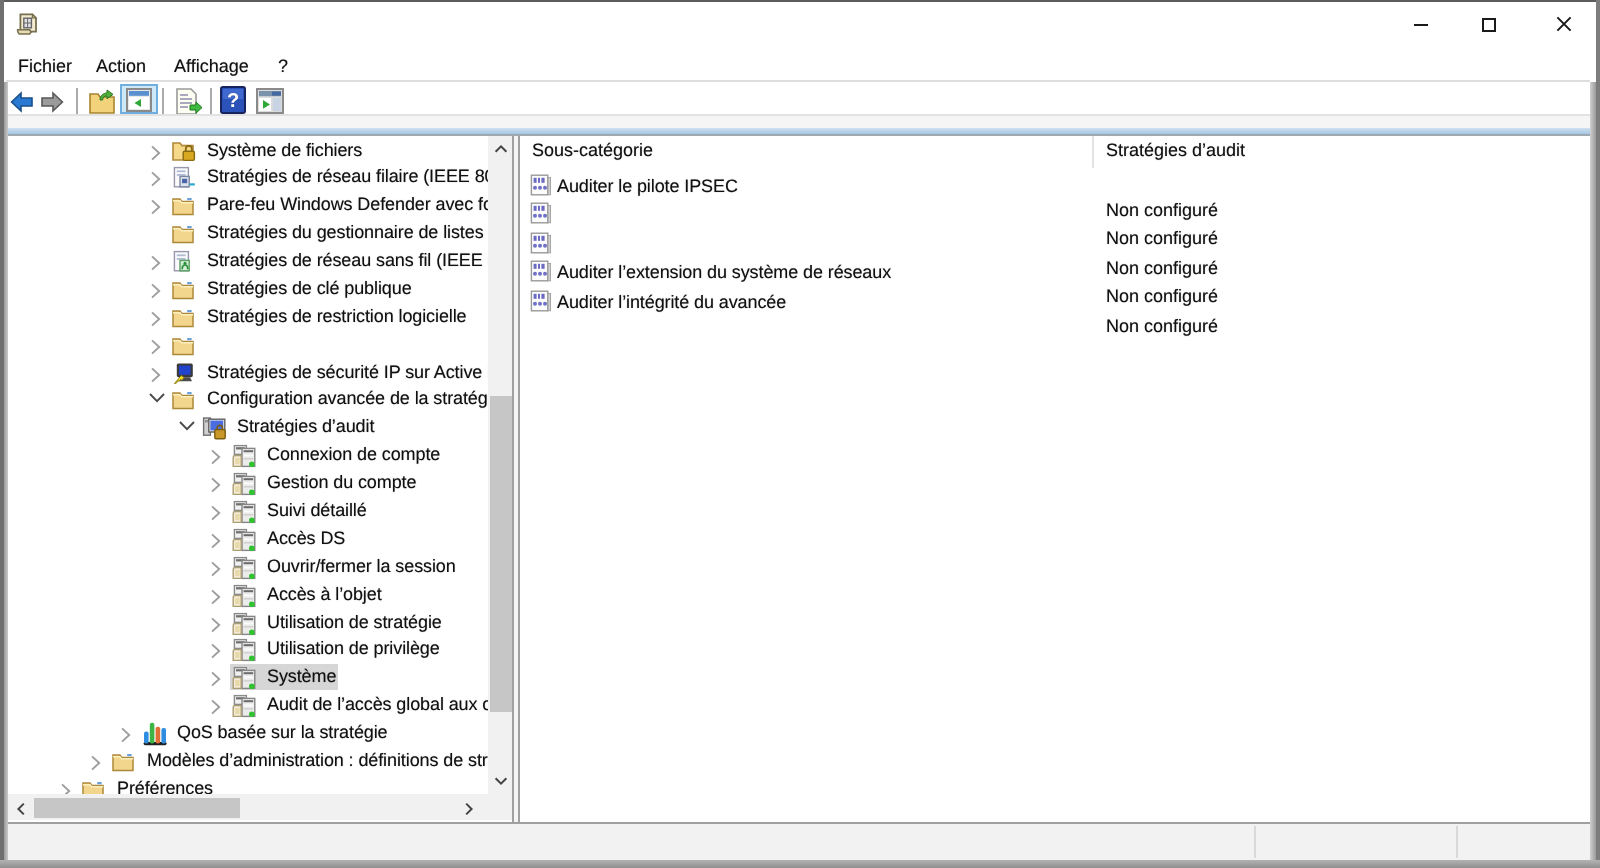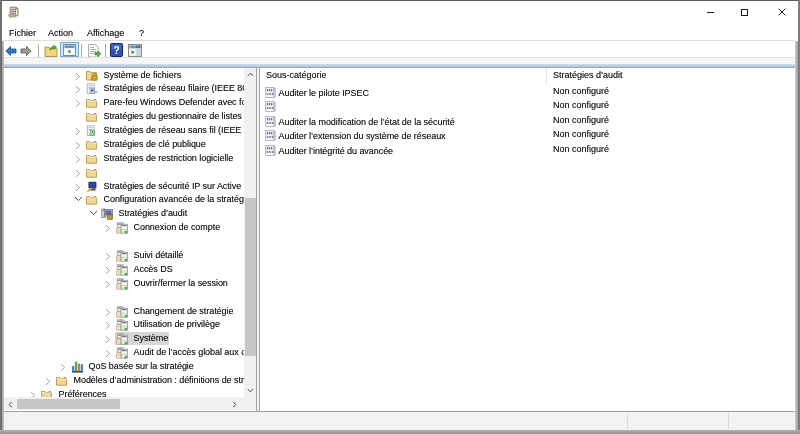--- a/index.html
+++ b/index.html
@@ -42,21 +42,21 @@
 .tr{position:absolute;left:6px;height:14px;width:260px;padding-left:31px;}
 .tr .lbl{position:absolute;top:1px;font-size:9px;letter-spacing:-0.05px;color:#101010;white-space:nowrap;}
 .tr svg{position:absolute;}
 .chv{top:3px;}
 .ico{top:1px;}
 
 .hdr{position:absolute;top:69.5px;font-size:9px;color:#101010;}
 #hdrsep{left:546px;top:68px;width:1px;height:16px;background:#e2e2e2;}
 .lr{position:absolute;left:265px;height:14px;width:520px;}
 .lr .lbl{position:absolute;left:13.5px;top:2px;font-size:9px;letter-spacing:-0.05px;color:#101010;white-space:nowrap;}
-.lr .val{position:absolute;left:288px;top:0;font-size:9px;color:#101010;white-space:nowrap;}
+.lr .val{position:absolute;left:288px;top:14px;font-size:9px;color:#101010;white-space:nowrap;}
 .lr svg{position:absolute;left:0;top:1px;}
 
 .tbtn{position:absolute;}
 .tsep{position:absolute;top:44px;width:1px;height:14px;background:#ababab;}
 #selbtn{left:60px;top:42px;width:19px;height:15px;background:#cde8f7;border:1px solid #70aee0;box-sizing:border-box;}
 
 .wbtn{position:absolute;color:#191919;}
 </style>
 </head>
 <body>
@@ -300,20 +300,37 @@
         <svg class="ico" width="12" height="12" viewBox="0 0 12 12" style="left:91.5px">
           <rect x="0.8" y="1" width="3.4" height="8.6" fill="#d0d0d0" stroke="#707070" stroke-width="0.7"></rect>
           <rect x="1.5" y="2" width="2" height="1.2" fill="#909090"></rect>
           <rect x="3.4" y="1.6" width="8" height="6.4" fill="#e8e8e8" stroke="#606060" stroke-width="0.7"></rect>
           <rect x="4.2" y="2.3" width="6.4" height="4.9" fill="#4a6ee0"></rect>
           <rect x="6.4" y="6.8" width="5.2" height="4.6" rx="0.6" fill="#c89828" stroke="#7a5c0e" stroke-width="0.7"></rect>
           <path d="M7.6 6.8 L7.6 5.9 A1.3 1.3 0 0 1 10.2 5.9 L10.2 6.8" fill="none" stroke="#7a5c0e" stroke-width="0.8"></path>
         </svg>
         <div class="lbl" style="left:109.5px">Stratégies d’audit</div>
       </div>
+<div class="tr" style="top:168.1px">
+        <svg class="chv" width="6" height="9" viewBox="0 0 6 9" style="left:96.0px">
+          <path d="M1 1.2 L4.6 4.5 L1 7.8" stroke="#9e9e9e" stroke-width="0.95" fill="none"></path>
+        </svg>
+        <svg class="ico" width="12" height="12" viewBox="0 0 12 12" style="left:106.5px">
+          <rect x="1.2" y="0.8" width="6" height="4.4" fill="#f1f1f1" stroke="#8a8a8a" stroke-width="0.7"></rect>
+          <rect x="2" y="1.6" width="4.4" height="1.1" fill="#6e6e6e"></rect>
+          <rect x="5" y="2.2" width="6.4" height="9" fill="#ebebeb" stroke="#858585" stroke-width="0.7"></rect>
+          <rect x="5.8" y="3.1" width="4.8" height="1" fill="#6a6a6a"></rect>
+          <rect x="5.8" y="5.2" width="4.8" height="1" fill="#fbfbfb"></rect>
+          <rect x="5.8" y="7" width="4.8" height="0.8" fill="#d2d2d2"></rect>
+          <path d="M1 5.8 L4.6 5.8 L4.6 11.2 L0.6 11.2 L0.6 6.6 Z" fill="#f4ecd8" stroke="#ab9d72" stroke-width="0.7"></path>
+          <rect x="1.6" y="7" width="2.2" height="3" fill="#e8d9a8"></rect>
+          <circle cx="9.9" cy="10.1" r="1.4" fill="#2fc32f"></circle>
+        </svg>
+        <div class="lbl" style="left:124.5px">Gestion du compte</div>
+      </div>
 <div class="tr" style="top:181.9px">
         <svg class="chv" width="6" height="9" viewBox="0 0 6 9" style="left:96.0px">
           <path d="M1 1.2 L4.6 4.5 L1 7.8" stroke="#9e9e9e" stroke-width="0.95" fill="none"></path>
         </svg>
         <svg class="ico" width="12" height="12" viewBox="0 0 12 12" style="left:106.5px">
           <rect x="1.2" y="0.8" width="6" height="4.4" fill="#f1f1f1" stroke="#8a8a8a" stroke-width="0.7"></rect>
           <rect x="2" y="1.6" width="4.4" height="1.1" fill="#6e6e6e"></rect>
           <rect x="5" y="2.2" width="6.4" height="9" fill="#ebebeb" stroke="#858585" stroke-width="0.7"></rect>
           <rect x="5.8" y="3.1" width="4.8" height="1" fill="#6a6a6a"></rect>
           <rect x="5.8" y="5.2" width="4.8" height="1" fill="#fbfbfb"></rect>
@@ -351,36 +368,53 @@
           <rect x="5" y="2.2" width="6.4" height="9" fill="#ebebeb" stroke="#858585" stroke-width="0.7"></rect>
           <rect x="5.8" y="3.1" width="4.8" height="1" fill="#6a6a6a"></rect>
           <rect x="5.8" y="5.2" width="4.8" height="1" fill="#fbfbfb"></rect>
           <rect x="5.8" y="7" width="4.8" height="0.8" fill="#d2d2d2"></rect>
           <path d="M1 5.8 L4.6 5.8 L4.6 11.2 L0.6 11.2 L0.6 6.6 Z" fill="#f4ecd8" stroke="#ab9d72" stroke-width="0.7"></path>
           <rect x="1.6" y="7" width="2.2" height="3" fill="#e8d9a8"></rect>
           <circle cx="9.9" cy="10.1" r="1.4" fill="#2fc32f"></circle>
         </svg>
         <div class="lbl" style="left:124.5px">Ouvrir/fermer la session</div>
       </div>
+<div class="tr" style="top:223.6px">
+        <svg class="chv" width="6" height="9" viewBox="0 0 6 9" style="left:96.0px">
+          <path d="M1 1.2 L4.6 4.5 L1 7.8" stroke="#9e9e9e" stroke-width="0.95" fill="none"></path>
+        </svg>
+        <svg class="ico" width="12" height="12" viewBox="0 0 12 12" style="left:106.5px">
+          <rect x="1.2" y="0.8" width="6" height="4.4" fill="#f1f1f1" stroke="#8a8a8a" stroke-width="0.7"></rect>
+          <rect x="2" y="1.6" width="4.4" height="1.1" fill="#6e6e6e"></rect>
+          <rect x="5" y="2.2" width="6.4" height="9" fill="#ebebeb" stroke="#858585" stroke-width="0.7"></rect>
+          <rect x="5.8" y="3.1" width="4.8" height="1" fill="#6a6a6a"></rect>
+          <rect x="5.8" y="5.2" width="4.8" height="1" fill="#fbfbfb"></rect>
+          <rect x="5.8" y="7" width="4.8" height="0.8" fill="#d2d2d2"></rect>
+          <path d="M1 5.8 L4.6 5.8 L4.6 11.2 L0.6 11.2 L0.6 6.6 Z" fill="#f4ecd8" stroke="#ab9d72" stroke-width="0.7"></path>
+          <rect x="1.6" y="7" width="2.2" height="3" fill="#e8d9a8"></rect>
+          <circle cx="9.9" cy="10.1" r="1.4" fill="#2fc32f"></circle>
+        </svg>
+        <div class="lbl" style="left:124.5px">Accès à l’objet</div>
+      </div>
 <div class="tr" style="top:237.5px">
         <svg class="chv" width="6" height="9" viewBox="0 0 6 9" style="left:96.0px">
           <path d="M1 1.2 L4.6 4.5 L1 7.8" stroke="#9e9e9e" stroke-width="0.95" fill="none"></path>
         </svg>
         <svg class="ico" width="12" height="12" viewBox="0 0 12 12" style="left:106.5px">
           <rect x="1.2" y="0.8" width="6" height="4.4" fill="#f1f1f1" stroke="#8a8a8a" stroke-width="0.7"></rect>
           <rect x="2" y="1.6" width="4.4" height="1.1" fill="#6e6e6e"></rect>
           <rect x="5" y="2.2" width="6.4" height="9" fill="#ebebeb" stroke="#858585" stroke-width="0.7"></rect>
           <rect x="5.8" y="3.1" width="4.8" height="1" fill="#6a6a6a"></rect>
           <rect x="5.8" y="5.2" width="4.8" height="1" fill="#fbfbfb"></rect>
           <rect x="5.8" y="7" width="4.8" height="0.8" fill="#d2d2d2"></rect>
           <path d="M1 5.8 L4.6 5.8 L4.6 11.2 L0.6 11.2 L0.6 6.6 Z" fill="#f4ecd8" stroke="#ab9d72" stroke-width="0.7"></path>
           <rect x="1.6" y="7" width="2.2" height="3" fill="#e8d9a8"></rect>
           <circle cx="9.9" cy="10.1" r="1.4" fill="#2fc32f"></circle>
         </svg>
-        <div class="lbl" style="left:124.5px">Changement de stratégie</div>
+        <div class="lbl" style="left:124.5px">Utilisation de stratégie</div>
       </div>
 <div class="tr" style="top:251.3px">
         <svg class="chv" width="6" height="9" viewBox="0 0 6 9" style="left:96.0px">
           <path d="M1 1.2 L4.6 4.5 L1 7.8" stroke="#9e9e9e" stroke-width="0.95" fill="none"></path>
         </svg>
         <svg class="ico" width="12" height="12" viewBox="0 0 12 12" style="left:106.5px">
           <rect x="1.2" y="0.8" width="6" height="4.4" fill="#f1f1f1" stroke="#8a8a8a" stroke-width="0.7"></rect>
           <rect x="2" y="1.6" width="4.4" height="1.1" fill="#6e6e6e"></rect>
           <rect x="5" y="2.2" width="6.4" height="9" fill="#ebebeb" stroke="#858585" stroke-width="0.7"></rect>
           <rect x="5.8" y="3.1" width="4.8" height="1" fill="#6a6a6a"></rect>
@@ -498,21 +532,20 @@
       <svg width="11" height="11" viewBox="0 0 11 11">
         <rect x="0.7" y="0.6" width="8.2" height="9.8" fill="#fcfcfc" stroke="#9a9a9a" stroke-width="0.7"></rect>
         <rect x="9" y="1.7" width="1.3" height="8.7" fill="#cfcfcf" stroke="#9a9a9a" stroke-width="0.4"></rect>
         <rect x="1.8" y="1.9" width="1.5" height="2.5" fill="#6a6ac2"></rect>
         <rect x="4" y="1.9" width="1" height="2.5" fill="#6a6ac2"></rect>
         <rect x="5.7" y="1.9" width="1.6" height="2.5" fill="#6a6ac2"></rect>
         <circle cx="2.5" cy="6.9" r="1" fill="#7070c4"></circle>
         <circle cx="5" cy="6.9" r="1" fill="#7070c4"></circle>
         <circle cx="7.5" cy="6.9" r="1" fill="#7070c4"></circle>
       </svg>
-      <div class="lbl">Auditer la modification de l’état de la sécurité</div>
       <div class="val">Non configuré</div>
     </div>
 <div class="lr" style="top:129.1px">
       <svg width="11" height="11" viewBox="0 0 11 11">
         <rect x="0.7" y="0.6" width="8.2" height="9.8" fill="#fcfcfc" stroke="#9a9a9a" stroke-width="0.7"></rect>
         <rect x="9" y="1.7" width="1.3" height="8.7" fill="#cfcfcf" stroke="#9a9a9a" stroke-width="0.4"></rect>
         <rect x="1.8" y="1.9" width="1.5" height="2.5" fill="#6a6ac2"></rect>
         <rect x="4" y="1.9" width="1" height="2.5" fill="#6a6ac2"></rect>
         <rect x="5.7" y="1.9" width="1.6" height="2.5" fill="#6a6ac2"></rect>
         <circle cx="2.5" cy="6.9" r="1" fill="#7070c4"></circle>

